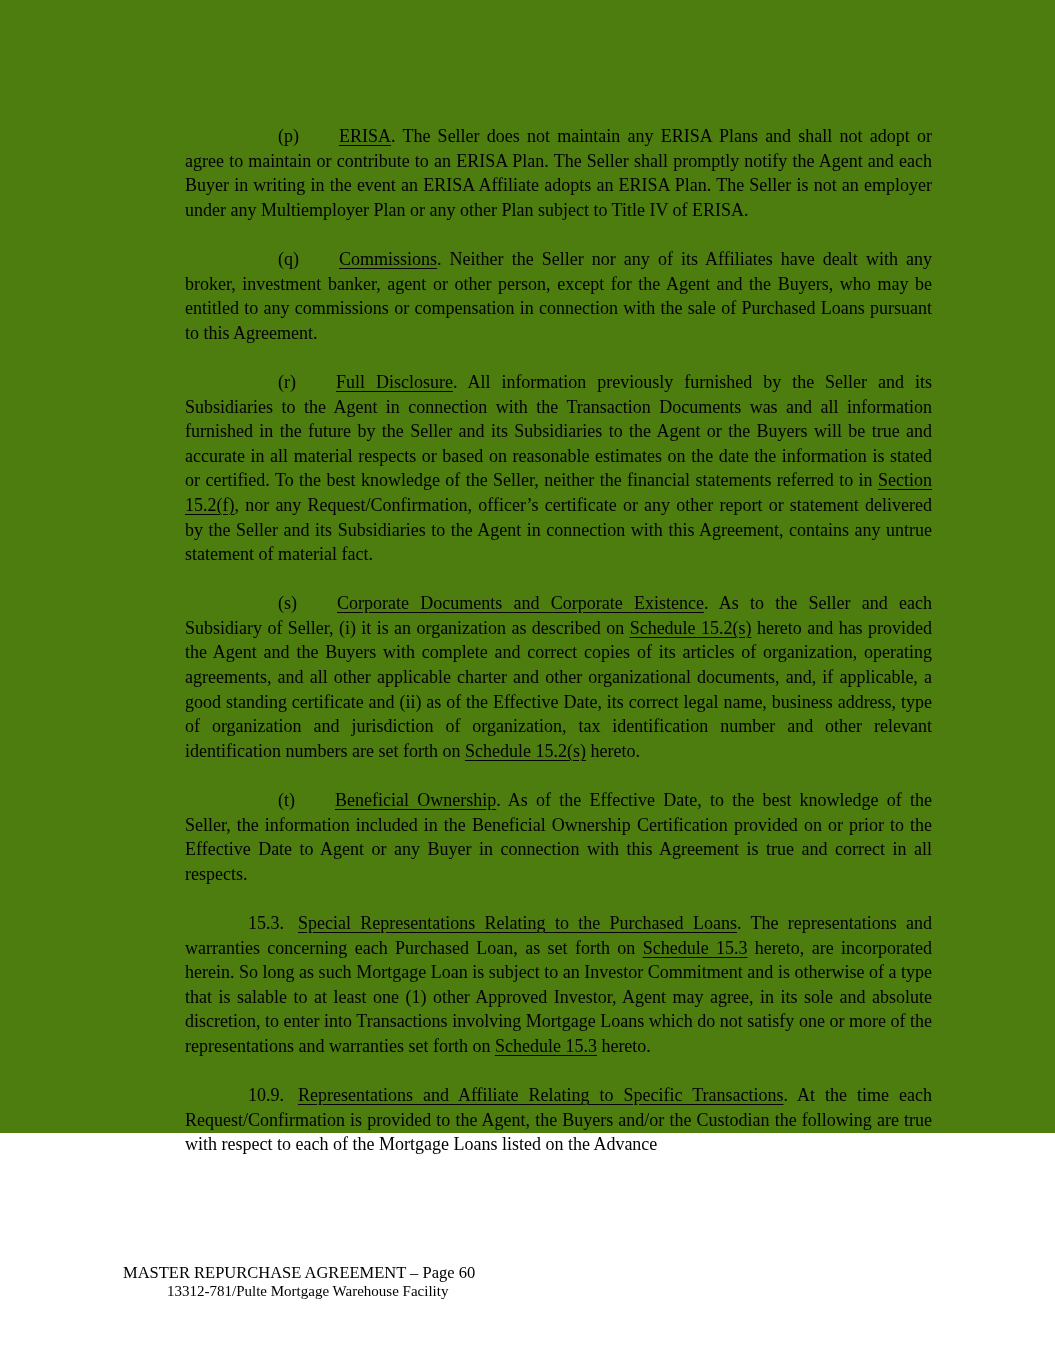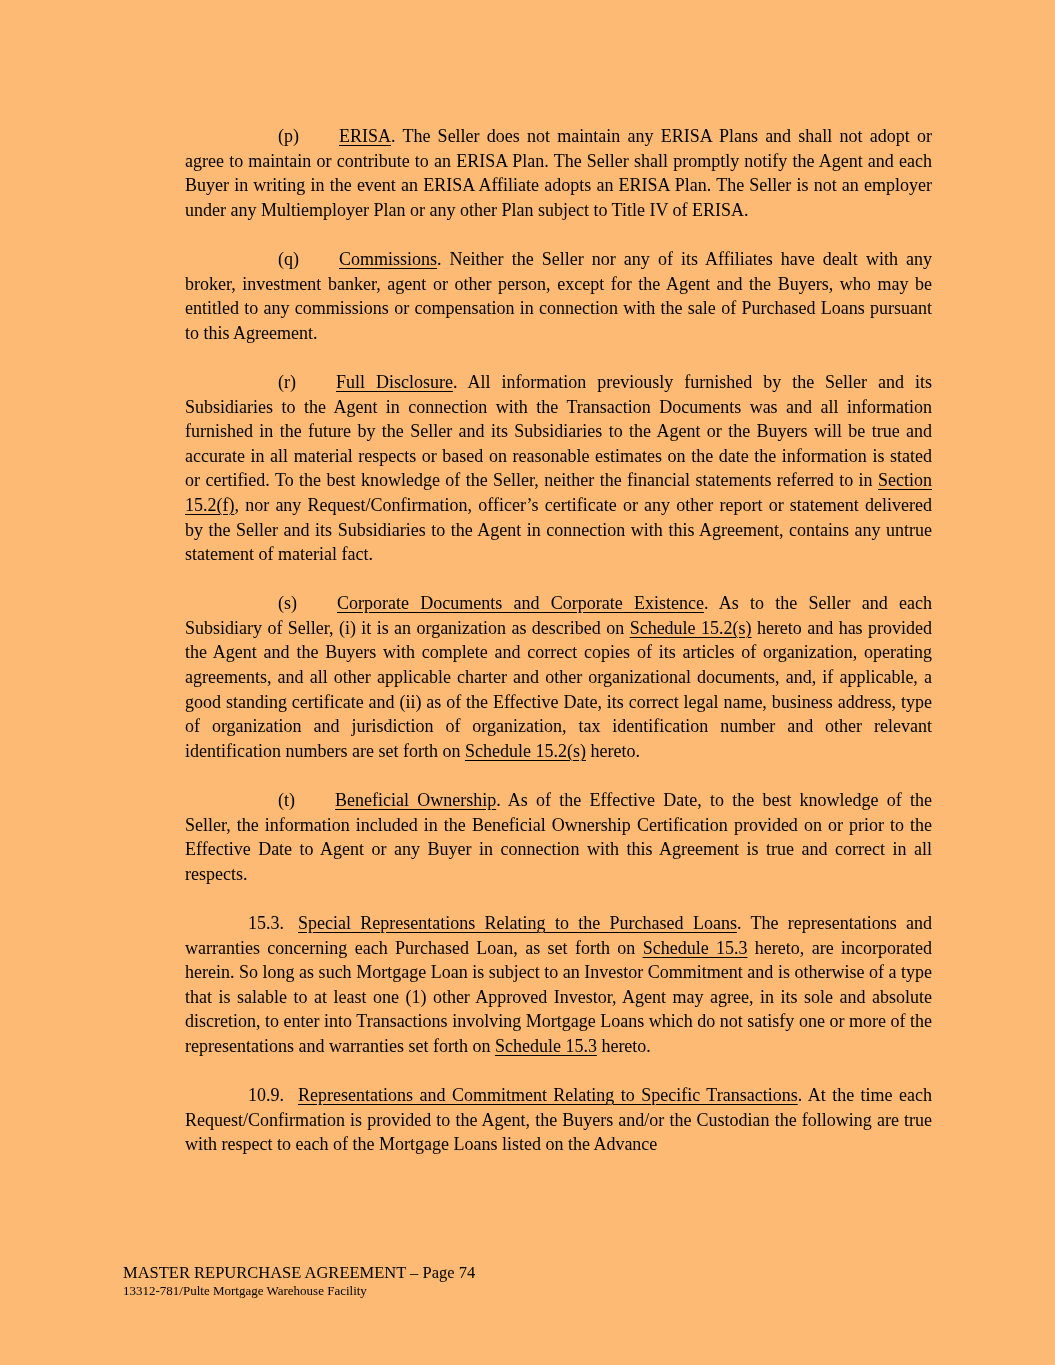--- a/index.html
+++ b/index.html
@@ -11,22 +11,22 @@
     width: 1055px;
     height: 1365px;
     font-family: "Liberation Serif", "DejaVu Serif", serif;
     color: #000000;
     position: relative;
     overflow: hidden;
   }
   .page {
     position: relative;
     width: 1055px;
-    height: 1365px;
-    background: #fdba74;
+    height: 1133px;
+    background: #4d7c0f;
   }
   .content {
     position: absolute;
     left: 185px;
     top: 124px;
     width: 747px;
     font-size: 18px;
     line-height: 24.6px;
     text-align: justify;
   }
@@ -51,39 +51,40 @@
     position: absolute;
     left: 123px;
     top: 1263px;
     text-align: left;
   }
   .footer-line1 {
     font-size: 16.5px;
     line-height: 20px;
   }
   .footer-line2 {
-    font-size: 13px;
+    font-size: 15px;
     line-height: 16px;
+    margin-left: 44px;
   }
 </style>
 </head>
 <body>
 
 <div class="page">
 
   <div class="content">
     <div>
         <p class="para p-letter"><span>(p)</span><span class="tab"></span><span class="u">ERISA</span><span>.  The Seller does not maintain any ERISA Plans and shall not adopt or agree to maintain or contribute to an ERISA Plan.  The Seller shall promptly notify the Agent and each Buyer in writing in the event an ERISA Affiliate adopts an ERISA Plan.  The Seller is not an employer under any Multiemployer Plan or any other Plan subject to Title IV of ERISA.</span></p>
         <p class="para p-letter"><span>(q)</span><span class="tab"></span><span class="u">Commissions</span><span>.  Neither the Seller nor any of its Affiliates have dealt with any broker, investment banker, agent or other person, except for the Agent and the Buyers, who may be entitled to any commissions or compensation in connection with the sale of Purchased Loans pursuant to this Agreement.</span></p>
         <p class="para p-letter"><span>(r)</span><span class="tab"></span><span class="u">Full Disclosure</span><span>.  All information previously furnished by the Seller and its Subsidiaries to the Agent in connection with the Transaction Documents was and all information furnished in the future by the Seller and its Subsidiaries to the Agent or the Buyers will be true and accurate in all material respects or based on reasonable estimates on the date the information is stated or certified.  To the best knowledge of the Seller, neither the financial statements referred to in </span><span class="u">Section 15.2(f)</span><span>, nor any Request/Confirmation, officer’s certificate or any other report or statement delivered by the Seller and its Subsidiaries to the Agent in connection with this Agreement, contains any untrue statement of material fact.</span></p>
         <p class="para p-letter"><span>(s)</span><span class="tab"></span><span class="u">Corporate Documents and Corporate Existence</span><span>.  As to the Seller and each Subsidiary of Seller, (i) it is an organization as described on </span><span class="u">Schedule 15.2(s)</span><span> hereto and has provided the Agent and the Buyers with complete and correct copies of its articles of organization, operating agreements, and all other applicable charter and other organizational documents, and, if applicable, a good standing certificate and (ii) as of the Effective Date, its correct legal name, business address, type of organization and jurisdiction of organization, tax identification number and other relevant identification numbers are set forth on </span><span class="u">Schedule 15.2(s)</span><span> hereto.</span></p>
         <p class="para p-letter"><span>(t)</span><span class="tab"></span><span class="u">Beneficial Ownership</span><span>.  As of the Effective Date, to the best knowledge of the Seller, the information included in the Beneficial Ownership Certification provided on or prior to the Effective Date to Agent or any Buyer in connection with this Agreement is true and correct in all respects.</span></p>
         <p class="para p-section"><span>15.3.</span><span class="tab"></span><span class="u">Special Representations Relating to the Purchased Loans</span><span>.  The representations and warranties concerning each Purchased Loan, as set forth on </span><span class="u">Schedule 15.3</span><span> hereto, are incorporated herein.  So long as such Mortgage Loan is subject to an Investor Commitment and is otherwise of a type that is salable to at least one (1) other Approved Investor, Agent may agree, in its sole and absolute discretion, to enter into Transactions involving Mortgage Loans which do not satisfy one or more of the representations and warranties set forth on </span><span class="u">Schedule 15.3</span><span> hereto.</span></p>
-        <p class="para p-section"><span>10.9.</span><span class="tab"></span><span class="u">Representations and Commitment Relating to Specific Transactions</span><span>.  At the time each Request/Confirmation is provided to the Agent, the Buyers and/or the Custodian the following are true with respect to each of the Mortgage Loans listed on the Advance</span></p>
+        <p class="para p-section"><span>10.9.</span><span class="tab"></span><span class="u">Representations and Affiliate Relating to Specific Transactions</span><span>.  At the time each Request/Confirmation is provided to the Agent, the Buyers and/or the Custodian the following are true with respect to each of the Mortgage Loans listed on the Advance</span></p>
       </div>
   </div>
 
   <div class="footer">
-    <div class="footer-line1">MASTER REPURCHASE AGREEMENT – Page 74</div>
+    <div class="footer-line1">MASTER REPURCHASE AGREEMENT – Page 60</div>
     <div class="footer-line2">13312-781/Pulte Mortgage Warehouse Facility</div>
   </div>
 
 </div>
 
 </body></html>

